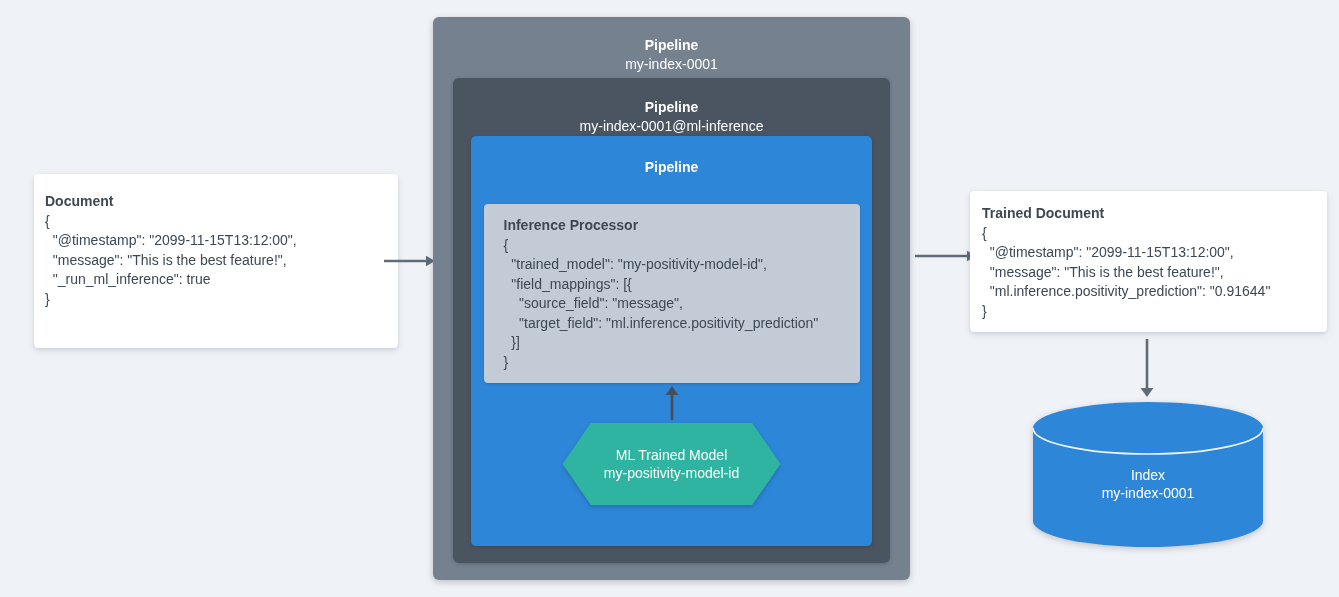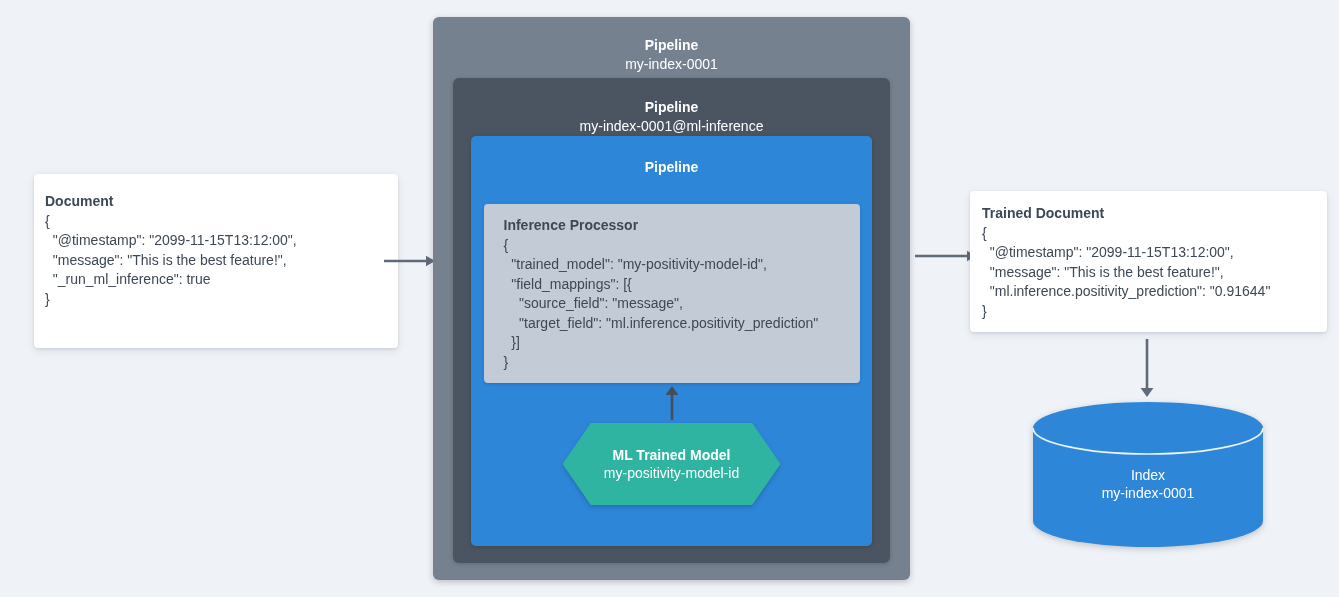--- a/index.html
+++ b/index.html
@@ -44,21 +44,21 @@
   }
   
   .hex-wrap { position:absolute; left:50%; transform:translateX(-50%); top:287px;
               width:218px; height:82px; filter:drop-shadow(0 2px 2px rgba(0,0,0,.20)); }
   .hexagon {
     width:100%; height:100%; background:#2fb4a1;
     clip-path:polygon(13% 0%, 87% 0%, 100% 50%, 87% 100%, 13% 100%, 0% 50%);
     display:flex; flex-direction:column; align-items:center; justify-content:center;
     color:#fff; line-height:18px; text-align:center;
   }
-  .hex-title { font-weight:bold; }
+  .hex-title { font-weight:normal; }
   
   .arrow { position:absolute; }
   .arrow-up { left:calc(50% - 7px); top:250px; }
   
   .cylinder { position:absolute; left:1033px; top:402px; width:230px; height:145px;
               filter:drop-shadow(0 2px 3px rgba(50,60,80,.25)); }
   .cyl-text { position:absolute; left:0; right:0; top:64px; text-align:center;
               color:#fff; line-height:18px; }
   .cyl-title { font-weight:normal; }
 </style>

